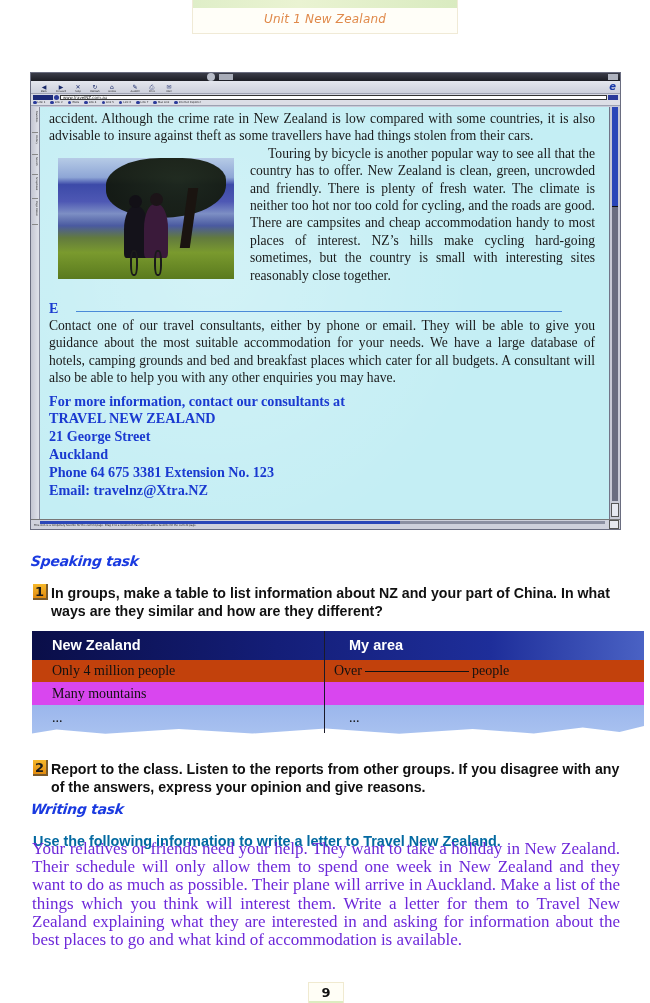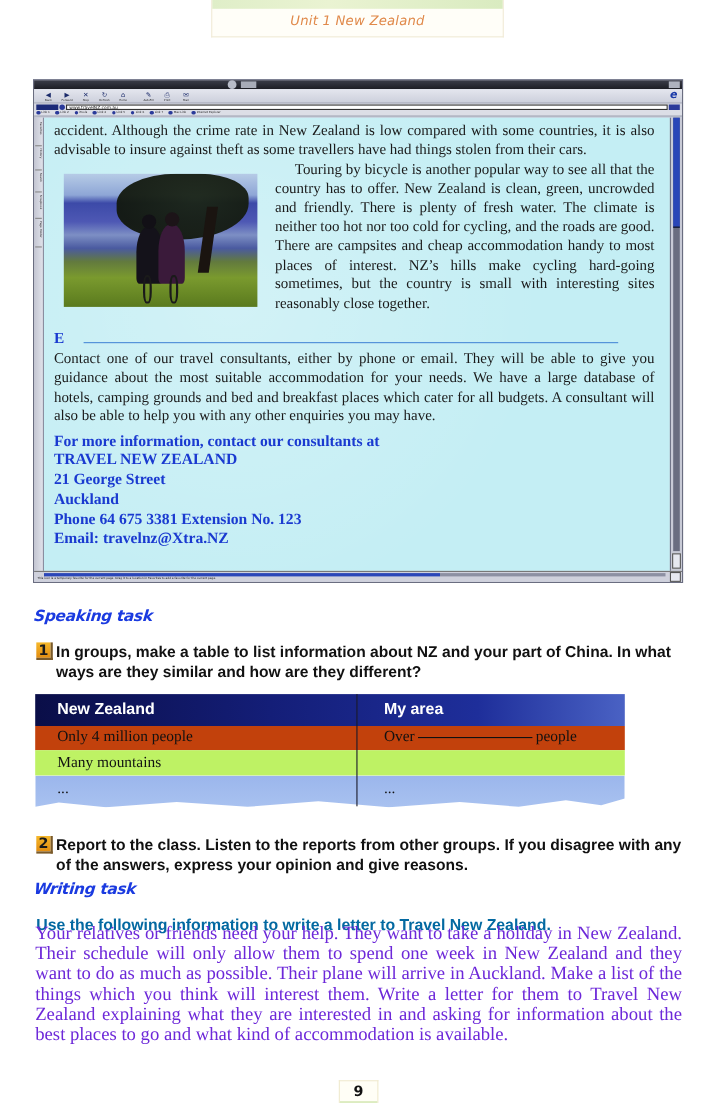--- a/index.html
+++ b/index.html
@@ -68,25 +68,25 @@
   .e-rule { width: 486px; border-bottom: 1px solid #4a8ad8; margin-bottom: 5px; }
   .contact { color: #1a3ad0; font-weight: bold; font-size: 14.2px; line-height: 17.8px; margin-top: 6px; }
 
   
   .task-heading { position: absolute; left: 31px; font-family: "DejaVu Sans", sans-serif; font-style: italic; font-weight: bold; font-size: 14px; color: #1a3ae0; letter-spacing: -0.3px; transform: skewX(-6deg); }
   .numbadge { display: inline-block; width: 15px; height: 16px; background: linear-gradient(180deg,#f6b82a,#e28c10); color: #1a1a1a; font-family: "DejaVu Sans", sans-serif; font-weight: bold; font-size: 13px; line-height: 16px; text-align: center; border-right: 2px solid #7a5a2a; border-bottom: 2px solid #7a5a2a; }
   .task { position: absolute; left: 33px; width: 590px; font-family: "Liberation Sans", sans-serif; font-weight: bold; font-size: 14.2px; line-height: 18px; color: #111; }
   .task .numbadge { position: absolute; left: 0; top: 0; }
   .task .tt { padding-left: 18px; display: block; }
 
-  .nz-table { position: absolute; left: 32px; top: 631px; width: 536px; height: 108px; }
+  .nz-table { position: absolute; left: 32px; top: 631px; width: 612px; height: 108px; }
   .nz-table .hdr { position: absolute; left: 0; top: 0; width: 100%; height: 29px; background: linear-gradient(90deg,#0a0e48,#141e78 40%,#1e2e9a 75%,#4a62c4); }
   .nz-table .row { position: absolute; left: 0; width: 100%; }
   .nz-table .r1 { top: 29px; height: 22px; background: #c2410c; }
-  .nz-table .r2 { top: 51px; height: 23px; background: #bef264; }
+  .nz-table .r2 { top: 51px; height: 23px; background: #d946ef; }
   .nz-table .r3 { top: 74px; height: 30px; background: linear-gradient(180deg,#9bb6ec,#a9c2f0);
                  clip-path: polygon(0 0,100% 0,100% 70%,96% 90%,90% 75%,82% 95%,72% 80%,60% 96%,48% 78%,36% 95%,24% 80%,12% 96%,4% 82%,0 95%); }
   .nz-table .divider { position: absolute; left: 292px; top: 0; width: 1px; height: 102px; background: #1a1a2a; }
   .cell { position: absolute; font-size: 14px; line-height: 18px; color: #111; }
   .hdr-cell { position: absolute; top: 6px; font-family: "Liberation Sans", sans-serif; font-weight: bold; font-size: 14.5px; color: #ffffff; }
   .blank { display: inline-block; width: 104px; border-bottom: 1px solid #111; margin: 0 3px; vertical-align: 3px; }
 
   .instr { position: absolute; left: 33px; top: 833px; font-family: "Liberation Sans", sans-serif; font-weight: bold; font-size: 14.4px; color: #0369a1; }
   .body-text { position: absolute; left: 32px; top: 840px; width: 588px; font-size: 17px; line-height: 18.2px; text-align: justify; color: #6d28d9; }
 
@@ -252,21 +252,21 @@
   <span class="tt">In groups, make a table to list information about NZ and your part of China. In what ways are they similar and how are they different?</span>
 </div>
 
 <div class="nz-table">
   <div class="hdr">
     <span class="hdr-cell" style="left:20px">New Zealand</span>
     <span class="hdr-cell" style="left:317px">My area</span>
   </div>
   <div class="row r1">
     <span class="cell" style="left:20px;top:2px">Only 4 million people</span>
-    <span class="cell" style="left:317px;top:2px"><span>Over</span><span class="blank"></span><span>people</span></span>
+    <span class="cell" style="left:302px;top:2px"><span>Over</span><span class="blank"></span><span>people</span></span>
   </div>
   <div class="row r2">
     <span class="cell" style="left:20px;top:3px">Many mountains</span>
     <span class="cell" style="left:317px;top:3px"></span>
   </div>
   <div class="row r3">
     <span class="cell" style="left:20px;top:4px">...</span>
     <span class="cell" style="left:317px;top:4px">...</span>
   </div>
   <div class="divider"></div>

